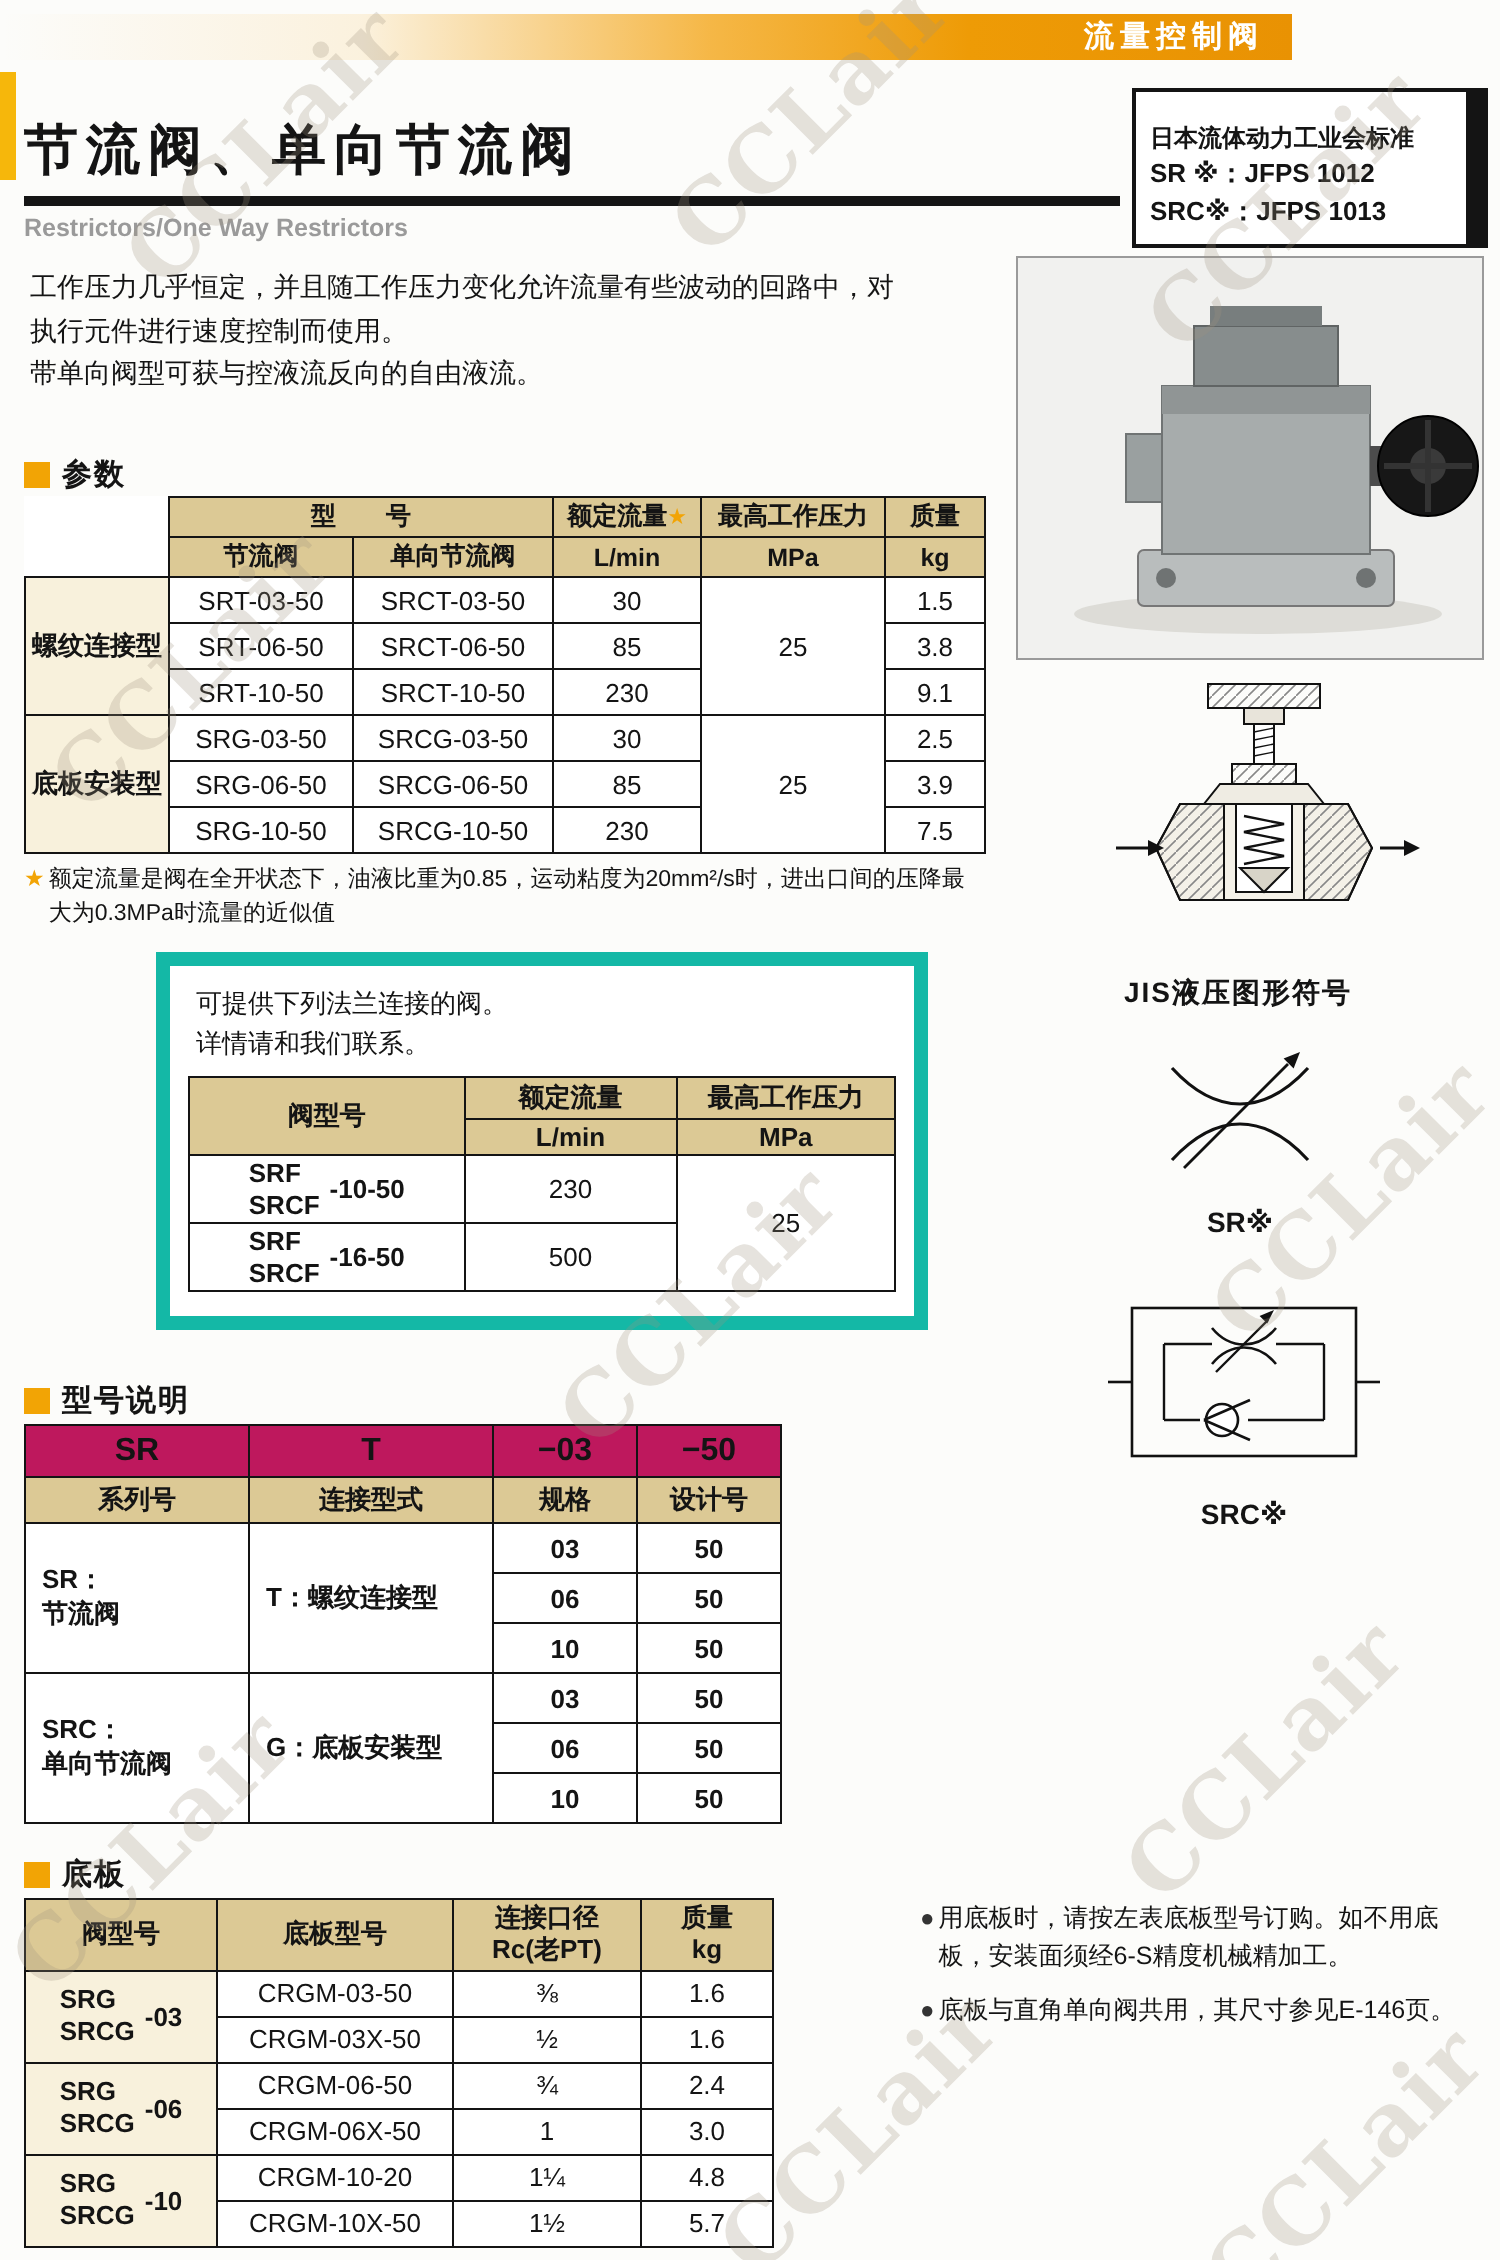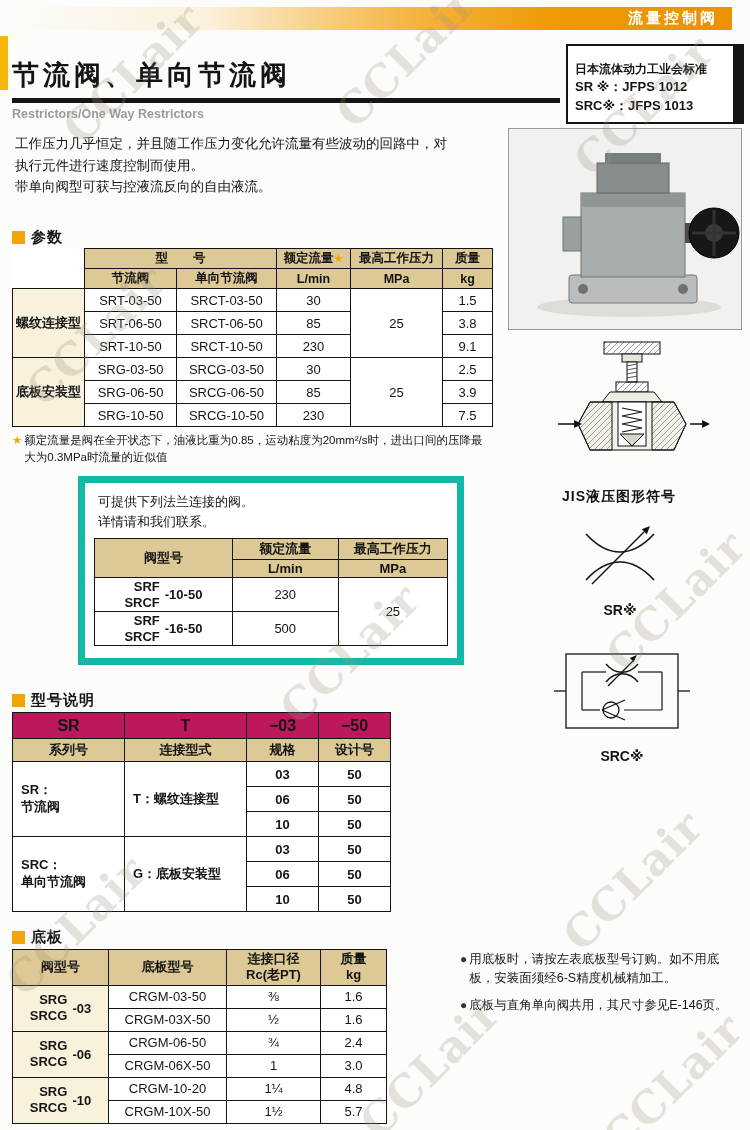--- a/index.html
+++ b/index.html
@@ -6,21 +6,21 @@
   html,body { background:#e9e9e9; }
   body { font-family:"Liberation Sans","DejaVu Sans",sans-serif; color:#141414; }
   .page { position:relative; width:750px; height:1130px; background:#fcfcfa; overflow:hidden; }
 
   
   .wm { position:absolute; font-family:"DejaVu Serif",serif; font-weight:bold; font-size:44px;
         color:rgba(158,147,128,0.26); transform:rotate(-45deg); letter-spacing:1px;
         pointer-events:none; z-index:40; }
 
   
-  .top-bar { position:absolute; top:7px; left:0; width:732px; height:23px;
+  .top-bar { position:absolute; top:7px; left:0; width:646px; height:23px;
     background:linear-gradient(90deg, rgba(244,164,15,0) 0%, rgba(244,164,15,0.12) 28%,
       rgba(243,160,10,0.75) 55%, #ee9b06 75%, #e99203 100%);
     display:flex; align-items:center; justify-content:flex-end; padding-right:14px; }
   .top-bar span { color:#fff; font-weight:bold; font-size:15px; letter-spacing:3px; }
   .left-accent { position:absolute; left:0; top:36px; width:8px; height:54px; background:#f6b70b; }
 
   .title-block { position:absolute; left:12px; top:57px; width:548px; }
   .title { font-size:27px; font-weight:bold; letter-spacing:4px; padding-bottom:5px;
            border-bottom:5px solid #151515; }
   .subtitle { margin-top:4px; font-size:12.5px; font-weight:bold; color:#9a9a9a; }
@@ -39,21 +39,21 @@
   .sec .sq { width:13px; height:13px; background:#f2a405; }
   .sec .st { font-weight:bold; font-size:15px; letter-spacing:1px; }
 
   
   .t { border-collapse:collapse; background:#fff; }
   .t td { border:1px solid #141414; text-align:center; vertical-align:middle; padding:1px 3px; }
   .hdr { background:#dcc995; font-weight:bold; }
   .lbl { background:#f8f1dc; font-weight:bold; }
   td.blank { border:none; background:transparent; }
   .star { color:#f2a405; font-size:11px; }
-  .stack { white-space:pre-line; line-height:1.2; text-align:right; font-weight:bold; }
+  .stack { white-space:pre-line; line-height:1.2; text-align:left; font-weight:bold; }
   .mcell { display:flex; align-items:center; justify-content:center; gap:5px; }
   .sfx { font-weight:bold; }
 
   .t-params { position:absolute; left:12px; top:248px; font-size:13px; }
   .t-params td { height:23px; }
   .t-params tr.hrow td { height:20px; font-size:12.5px; }
   .t-params tr.gsep td { border-top:1px solid #4d7c0f; }
 
   .footnote { position:absolute; left:12px; top:432px; width:472px; display:flex;
               font-size:11.5px; line-height:1.5; }

